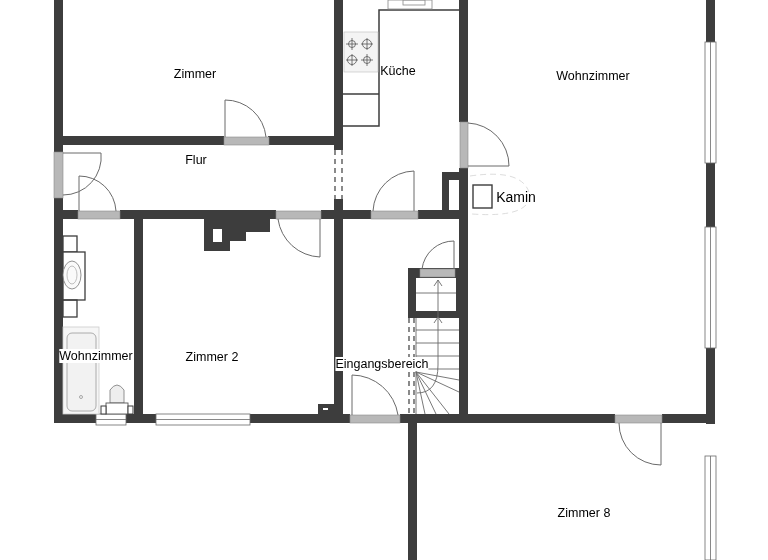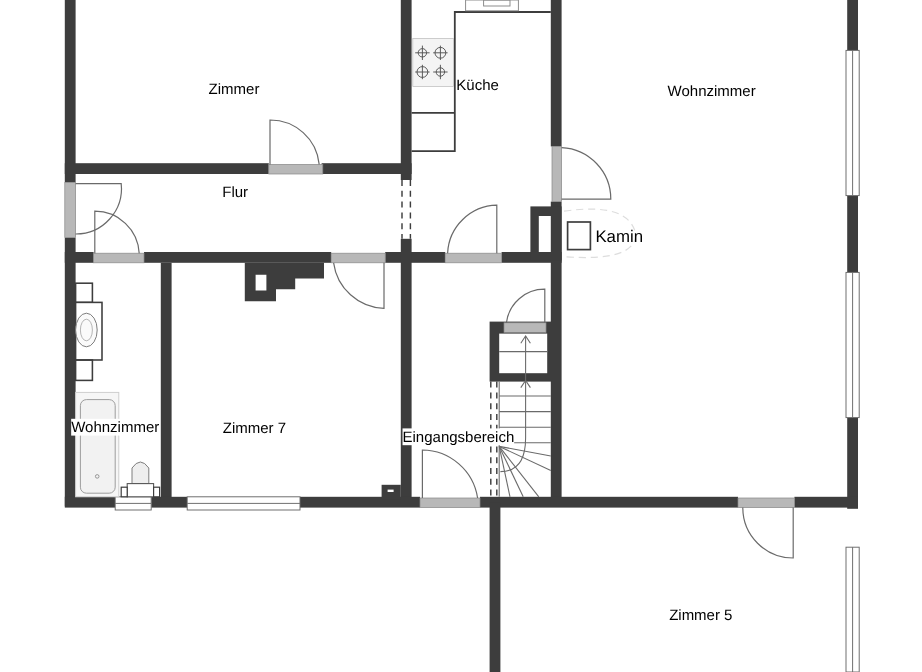--- a/index.html
+++ b/index.html
@@ -156,15 +156,15 @@
     <rect x="128" y="406" width="5" height="8" fill="#fff" stroke="#3d3d3d" stroke-width="1"></rect>
   </g>
 </svg>
 
 <div class="lbl" style="left:195px;top:74px">Zimmer</div>
 <div class="lbl" style="left:398px;top:71px">Küche</div>
 <div class="lbl" style="left:593px;top:76px">Wohnzimmer</div>
 <div class="lbl" style="left:196px;top:160px">Flur</div>
 <div class="lbl small" style="left:516px;top:197px">Kamin</div>
 <div class="lbl" style="left:96px;top:356px;background:#fff">Wohnzimmer</div>
-<div class="lbl" style="left:212px;top:357px">Zimmer 7</div>
+<div class="lbl" style="left:212px;top:357px">Zimmer 2</div>
 <div class="lbl" style="left:382px;top:364px;background:#fff">Eingangsbereich</div>
-<div class="lbl" style="left:584px;top:513px">Zimmer 5</div>
+<div class="lbl" style="left:584px;top:513px">Zimmer 8</div>
 
 </body></html>

